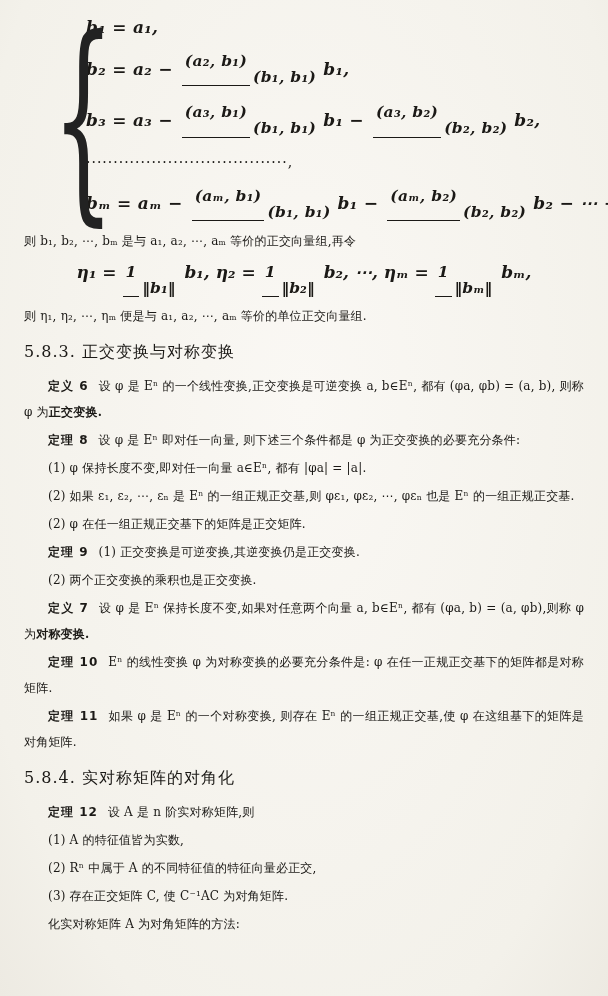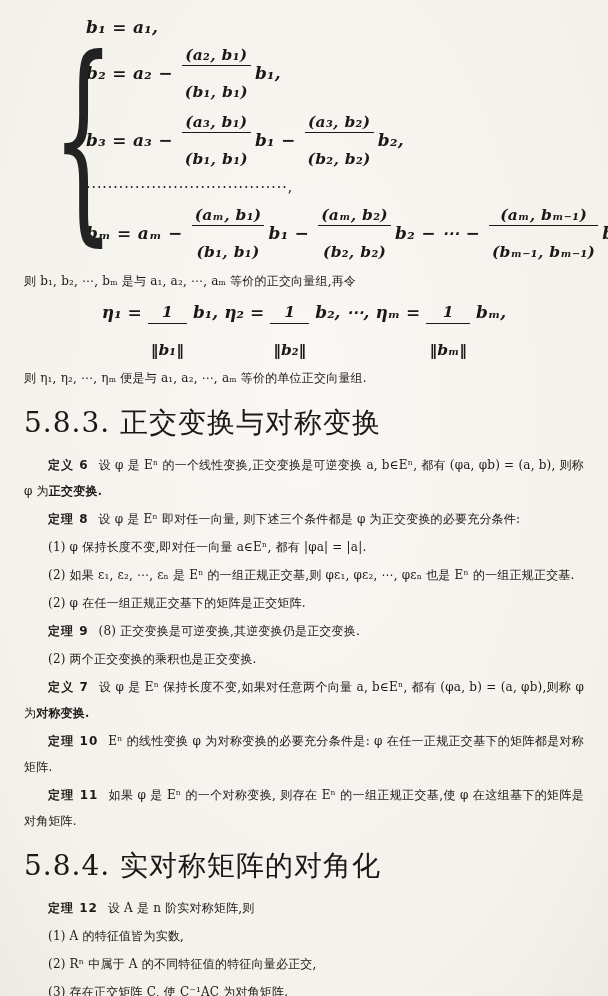--- a/index.html
+++ b/index.html
@@ -25,21 +25,21 @@
   }
   .eq-rows { display: flex; flex-direction: column; justify-content: space-between; padding: 4px 0 2px 0; }
   .eq-row {
     font-style: italic; font-weight: bold; font-size: 17px;
     display: flex; align-items: center; white-space: nowrap;
     min-height: 26px; letter-spacing: 0.3px;
   }
   .eq-row.fr { margin: 5px 0; }
   .eq-row > span { margin-right: 4px; }
   .frac {
-    display: inline-flex; flex-direction: column; text-align: center;
+    display: inline-flex; text-align: center;
     vertical-align: middle; margin: 0 5px; font-size: 15.5px; line-height: 1.25;
   }
   .frac .num { border-bottom: 1.6px solid #1b1916; padding: 0 3px 1px 3px; }
   .frac .den { padding: 1px 3px 0 3px; margin-top: 15px; }
   .dots-row { font-weight: normal; font-style: normal; letter-spacing: 1px; font-size: 14px; }
   
   .para {
     font-size: 12px; line-height: 26px; margin: 0 0 2px 0;
     text-align: justify; letter-spacing: 0.2px;
   }
@@ -48,21 +48,21 @@
   .btail { font-weight: bold; }
   
   .formula-line {
     display: flex; justify-content: center; align-items: flex-start;
     font-style: italic; font-weight: bold; font-size: 17px;
     margin: 8px 0 6px 0; white-space: nowrap;
   }
   .formula-line > span { margin: 0 3px; }
   
   .section-heading {
-    font-size: 28px; font-weight: 500; margin: 13px 0 10px 0;
+    font-size: 16px; font-weight: 500; margin: 13px 0 10px 0;
     letter-spacing: 1px; font-family: "DejaVu Serif", "Liberation Serif", serif;
   }
 </style>
 </head>
 <body>
 
 <div class="eq-system">
   <div class="brace">{</div>
   <div class="eq-rows">
     <div class="eq-row">
@@ -147,21 +147,21 @@
 
 <p class="para indent">
   <b class="lbl">定理 8</b><span>设 φ 是 Eⁿ 即对任一向量, 则下述三个条件都是 φ 为正交变换的必要充分条件:</span>
 </p>
 
 <p class="para indent">(1) φ 保持长度不变,即对任一向量 a∈Eⁿ, 都有 |φa| = |a|.</p>
 <p class="para indent">(2) 如果 ε₁, ε₂, ⋯, εₙ 是 Eⁿ 的一组正规正交基,则 φε₁, φε₂, ⋯, φεₙ 也是 Eⁿ 的一组正规正交基.</p>
 <p class="para indent">(2) φ 在任一组正规正交基下的矩阵是正交矩阵.</p>
 
 <p class="para indent">
-  <b class="lbl">定理 9</b><span>(8) 正交变换是可逆变换,其逆变换仍是正交变换.</span>
+  <b class="lbl">定理 9</b><span>(1) 正交变换是可逆变换,其逆变换仍是正交变换.</span>
 </p>
 <p class="para indent">(2) 两个正交变换的乘积也是正交变换.</p>
 
 <p class="para indent">
   <b class="lbl">定义 7</b><span>设 φ 是 Eⁿ 保持长度不变,如果对任意两个向量 a, b∈Eⁿ, 都有 (φa, b) = (a, φb),则称 φ 为</span><b class="btail">对称变换.</b>
 </p>
 
 <p class="para indent">
   <b class="lbl">定理 10</b><span>Eⁿ 的线性变换 φ 为对称变换的必要充分条件是: φ 在任一正规正交基下的矩阵都是对称矩阵.</span>
 </p>

